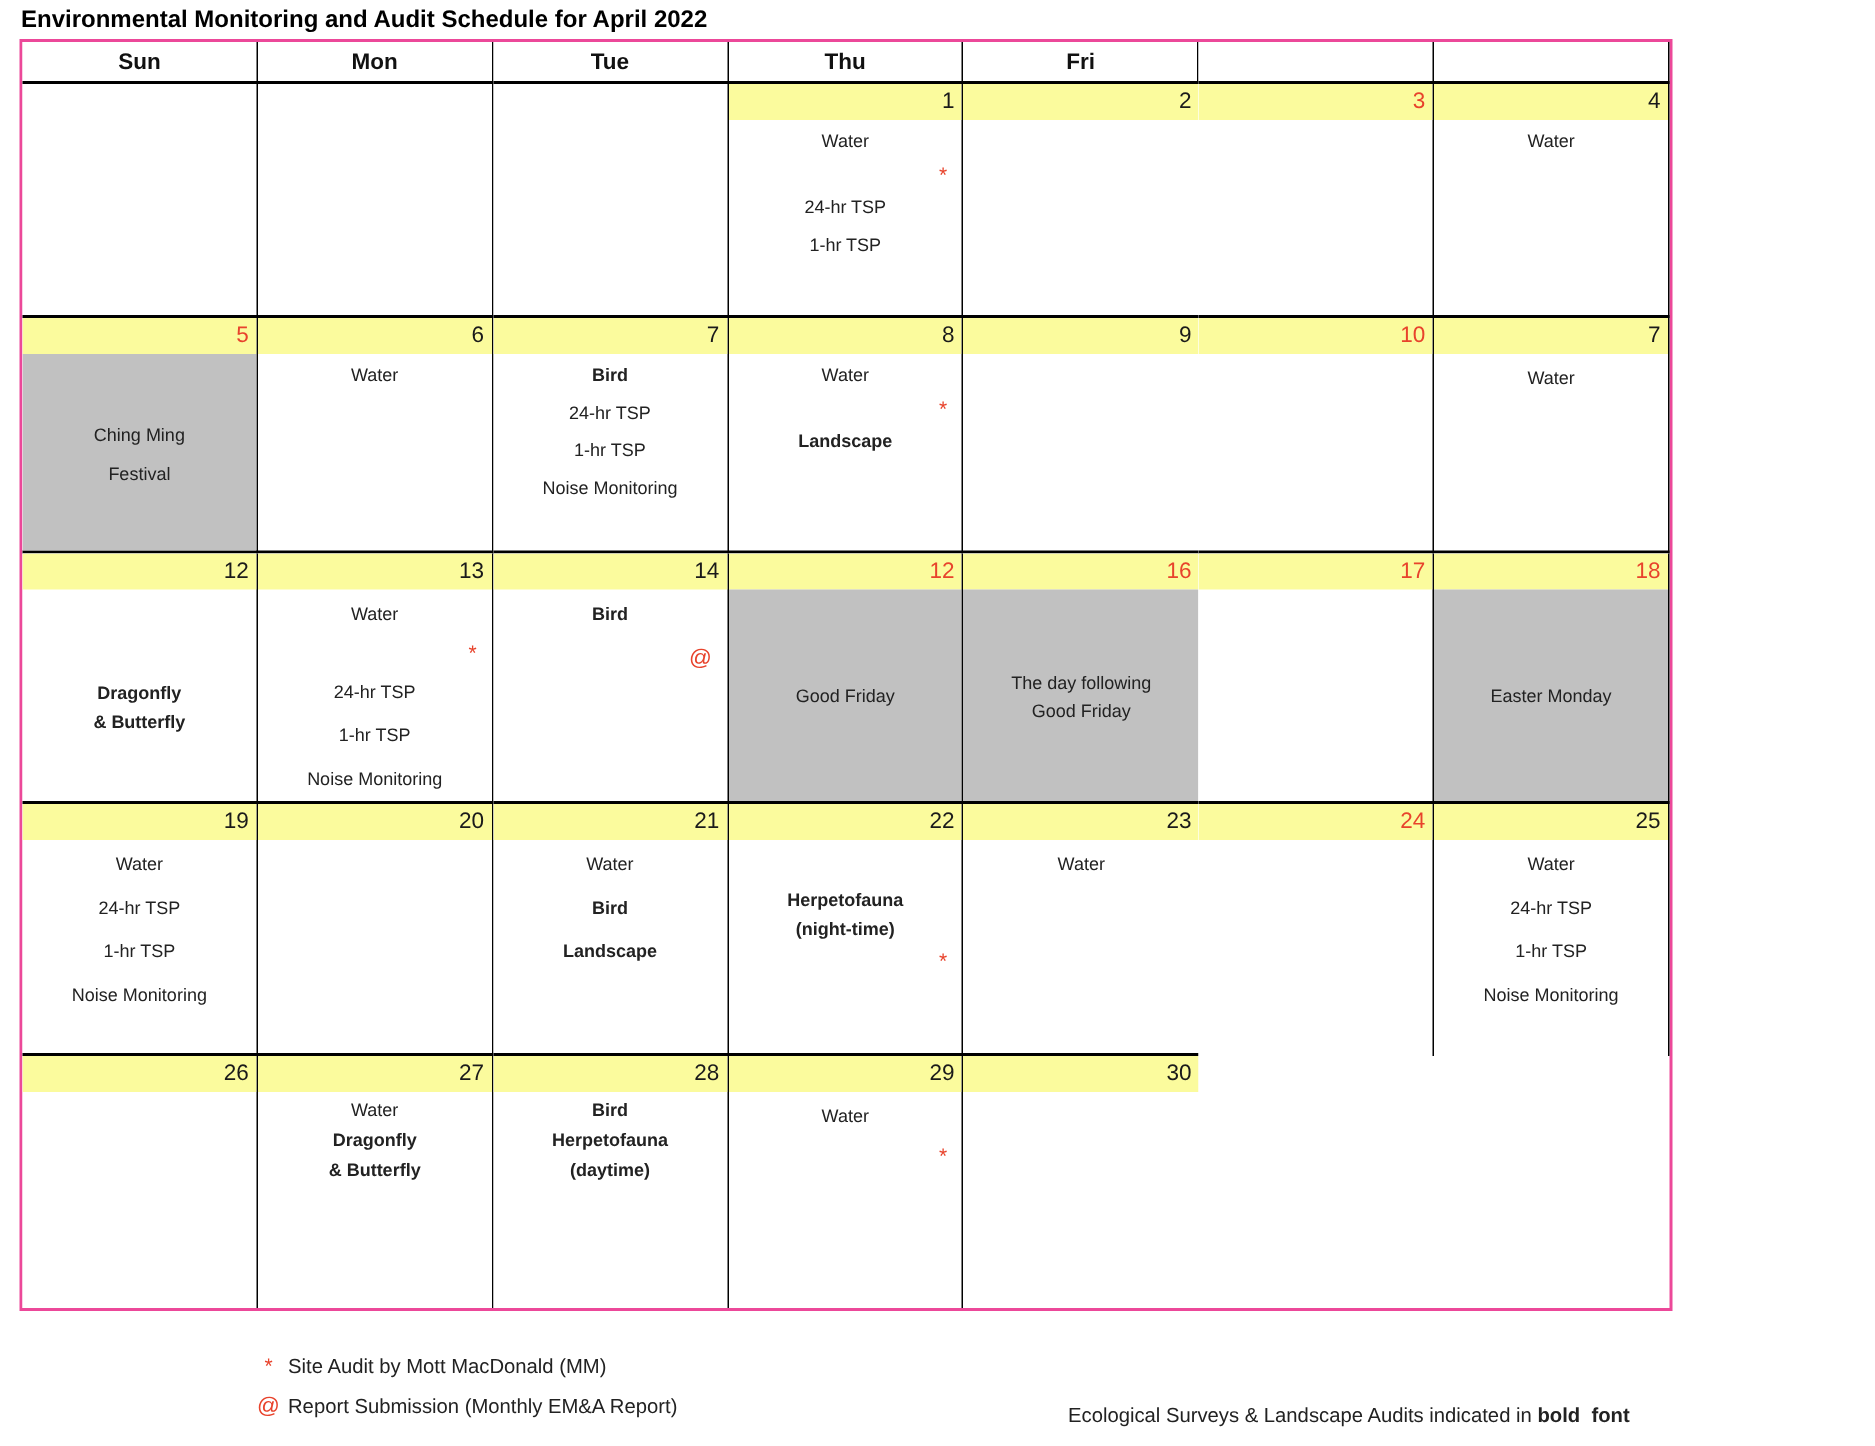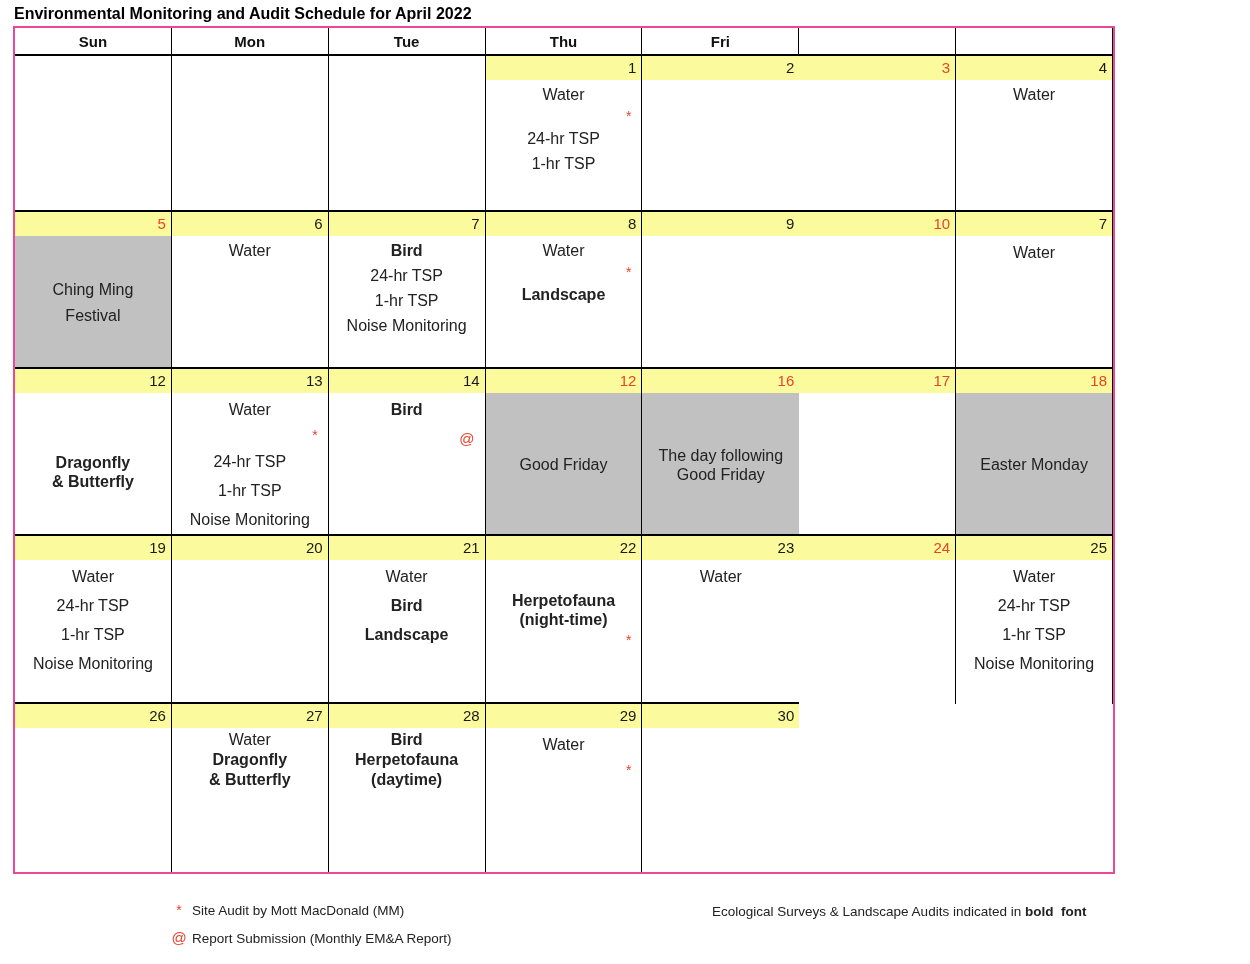--- a/index.html
+++ b/index.html
@@ -41,39 +41,39 @@
   .daynum.red{color:var(--red);}
   .content{
     flex:1 1 auto;padding-top:2px;box-sizing:border-box;
   }
   .content.gray{background:var(--gray);}
   .content.center{
     display:flex;flex-direction:column;justify-content:center;
     padding-top:12px;padding-bottom:10px;
   }
   .line{
-    line-height:var(--lh);font-size:16px;text-align:center;color:#222;
+    line-height:var(--lh);font-size:12px;text-align:center;color:#222;
     white-space:pre;
   }
   .line.bold{font-weight:bold;}
   .line.red{color:var(--red);}
   .line.right{text-align:right;padding-right:10px;}
   .line.multi div{line-height:inherit;}
   .line.ast{font-size:14px;line-height:calc(var(--lh) - 6px);}
   .line.at{font-size:15px;}
   .legend{position:absolute;font-size:13.5px;color:#222;}
   .legend-left{left:170px;top:902px;}
   .legend-row{display:flex;align-items:baseline;height:27px;}
   .legend-sym{
     width:18px;text-align:center;color:var(--red);flex:0 0 18px;
     font-size:14px;
   }
   .legend-sym.at{font-size:15px;}
   .legend-text{margin-left:4px;text-align:center;}
-  .legend-right{left:712px;top:904px;white-space:pre;}
+  .legend-right{left:712px;top:936px;white-space:pre;}
   .legend-right b{white-space:pre;}
 </style>
 </head>
 <body>
 
 <div class="page-title">Environmental Monitoring and Audit Schedule for April 2022</div>
 
 <div class="calendar" id="calendar" style="grid-template-rows: 28px 156px 157px 167px 168px 168px;">
     <div class="hcell">Sun</div>
     <div class="hcell">Mon</div>

